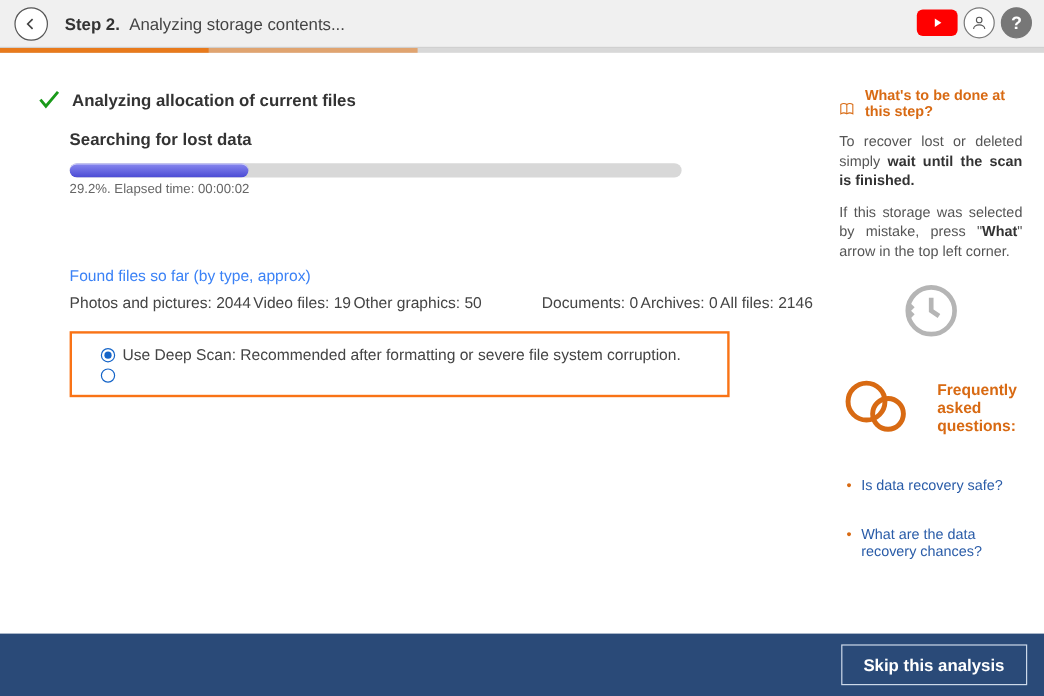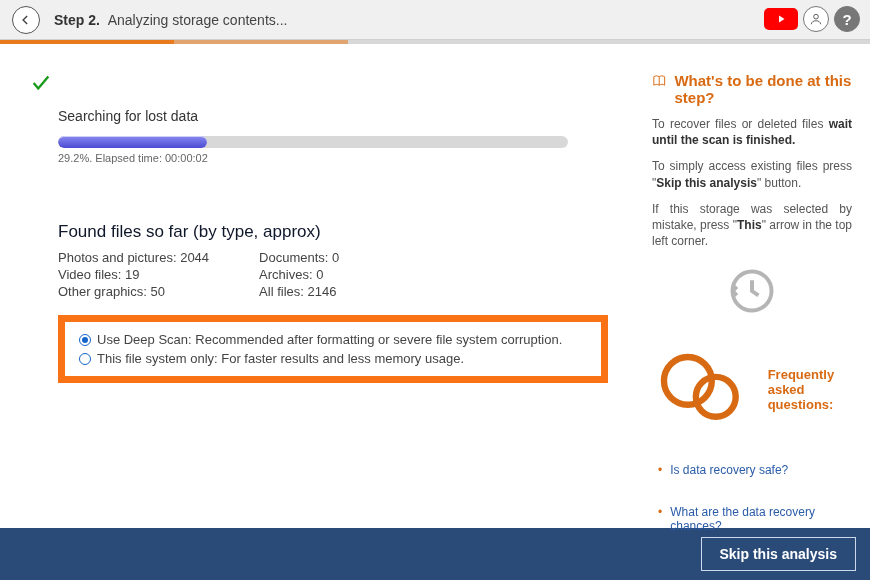--- a/index.html
+++ b/index.html
@@ -21,35 +21,35 @@
   .progress-strip .seg1 { width: 20%; background:#e87a1c; height:100%; }
   .progress-strip .seg2 { width: 20%; background:#e87a1c; height:100%; opacity:.55;}
   
   .content { display:flex; height: calc(580px - 40px - 4px - 52px); }
   .left { flex:1; padding: 28px 20px 10px 58px; }
   .right { width: 220px; padding: 28px 18px 10px 2px; font-size:12px; color:#555;}
   
   .row-check { display:flex; align-items:center; margin-bottom:14px; margin-left:-28px;}
   .row-check svg { width:22px; height:22px; margin-right:8px; }
   .row-check .lbl { font-size:14px; font-weight:700; color:#333;}
-  .sub-heading { font-size:14px; font-weight:400; color:#333; margin-bottom:12px; margin-left:0px;}
+  .sub-heading { font-size:14px; font-weight:700; color:#333; margin-bottom:12px; margin-left:0px;}
   .pbar-wrap { margin-left:0px; }
   .pbar { width: 510px; height: 12px; background:#d8d8d8; border-radius:6px; overflow:hidden; position:relative;}
   .pbar-fill { height:100%; width:29.2%; background: linear-gradient(#8a8af0,#4a4ad4); border-radius:6px; box-shadow: inset 0 1px 0 rgba(255,255,255,.6);}
   .pbar-text { font-size:11px; color:#666; margin-top:4px;}
-  .found-hdr { color:#0f172a; font-size:17px; margin-top:58px; margin-bottom:8px;}
+  .found-hdr { color:#3b82f6; font-size:13px; margin-top:58px; margin-bottom:8px;}
   .stats { display:flex; gap:50px; font-size:13px; color:#444;}
-  .stats .col { display:flex; flex-direction:column; gap:2px;}
+  .stats .col { display:flex; flex-direction:row; gap:2px;}
   .stats .col span { white-space:nowrap;}
-  .scan-box { border:7px solid #f97316; margin-top:16px; padding:8px 14px; width:550px; font-size:13px; color:#444;}
+  .scan-box { border:2px solid #f97316; margin-top:16px; padding:8px 24px; width:550px; font-size:13px; color:#444;}
   .radio-row { display:flex; align-items:center; gap:6px; padding:2px 0; cursor:pointer;}
   .radio { width:12px; height:12px; border:1.4px solid #1464c8; border-radius:50%; display:inline-flex; align-items:center; justify-content:center; flex-shrink:0;}
   .radio.sel::after { content:""; width:6px; height:6px; background:#1464c8; border-radius:50%; display:block;}
   
-  .right-hdr { display:flex; align-items:flex-start; gap:8px; color:#d86a13; font-weight:700; font-size:15px; margin-bottom:10px;}
+  .right-hdr { display:flex; align-items:flex-end; gap:8px; color:#d86a13; font-weight:700; font-size:12px; margin-bottom:10px;}
   .right-hdr svg { width:18px; height:18px; }
   .right p { margin-bottom:10px; line-height:1.35; text-align:justify;}
   .right b { color:#333;}
   .spin-wrap { display:flex; justify-content:center; margin:16px 0 24px;}
   .spin-wrap svg { width:52px; height:52px; }
   .faq-hdr { display:flex; align-items:center; gap:20px; color:#d86a13; font-weight:700; font-size:13px; margin-bottom:8px;}
   .faq-list { list-style:none; padding-left:6px;}
   .faq-list li { display:flex; align-items:flex-start; gap:8px; margin-bottom:5px;margin-top:26px;}
   .faq-list li::before { content:"•"; color:#d86a13; font-size:12px; line-height:1.3;}
   .faq-list a { color:#2a5ca8; text-decoration:none; font-size:12px; cursor:pointer;}
@@ -90,20 +90,21 @@
   <div class="seg1"></div>
     <div class="seg2"></div>
 </div>
 
 <div class="content">
   <div class="left">
     <div class="row-check">
       <svg viewBox="0 0 24 24">
           <path d="M4 12l5 6L20 5" fill="none" stroke="#1a9a1a" stroke-width="2.6"></path>
         </svg>
+      <span class="lbl">Analyzing allocation of current files</span>
     </div>
     <div class="sub-heading">Searching for lost data</div>
     <div class="pbar-wrap">
       <div class="pbar">
         <div class="pbar-fill" style="width: 29.2%;"></div>
       </div>
       <div class="pbar-text">29.2%. Elapsed time: 00:00:02</div>
     </div>
 
     <div class="found-hdr">Found files so far (by type, approx)</div>
@@ -120,36 +121,34 @@
       </div>
     </div>
 
     <div class="scan-box">
       <div class="radio-row">
         <span class="radio sel"></span>
         <span>Use Deep Scan: Recommended after formatting or severe file system corruption.</span>
       </div>
       <div class="radio-row">
         <span class="radio"></span>
-        <span>This file system only: For faster results and less memory usage.</span>
       </div>
     </div>
   </div>
 
   <div class="right">
     <div class="right-hdr">
       <svg viewBox="0 0 24 24" fill="none" stroke="#d86a13" stroke-width="1.6">
           <path d="M3 5c3-2 6-2 9 0 3-2 6-2 9 0v14c-3-2-6-2-9 0-3-2-6-2-9 0V5z"></path>
           <path d="M12 5v14"></path>
         </svg>
       <span>What's to be done at this step?</span>
     </div>
-    <p><span>To recover files or deleted files </span><b>wait until the scan is finished.</b></p>
-    <p><span>To simply access existing files press "</span><b>Skip this analysis</b><span>" button.</span></p>
-    <p><span>If this storage was selected by mistake, press "</span><b>This</b><span>" arrow in the top left corner.</span></p>
+    <p><span>To recover lost or deleted simply </span><b>wait until the scan is finished.</b></p>
+    <p><span>If this storage was selected by mistake, press "</span><b>What</b><span>" arrow in the top left corner.</span></p>
 
     <div class="spin-wrap">
       <svg viewBox="0 0 24 24" fill="none" stroke="#b5b5b5" stroke-width="1.8">
         <circle cx="12" cy="12" r="9"></circle>
         <path d="M12 7v5l3 2"></path>
         <path d="M3 12l2-2M3 12l2 2"></path>
       </svg>
     </div>
 
     <div class="faq-hdr">

